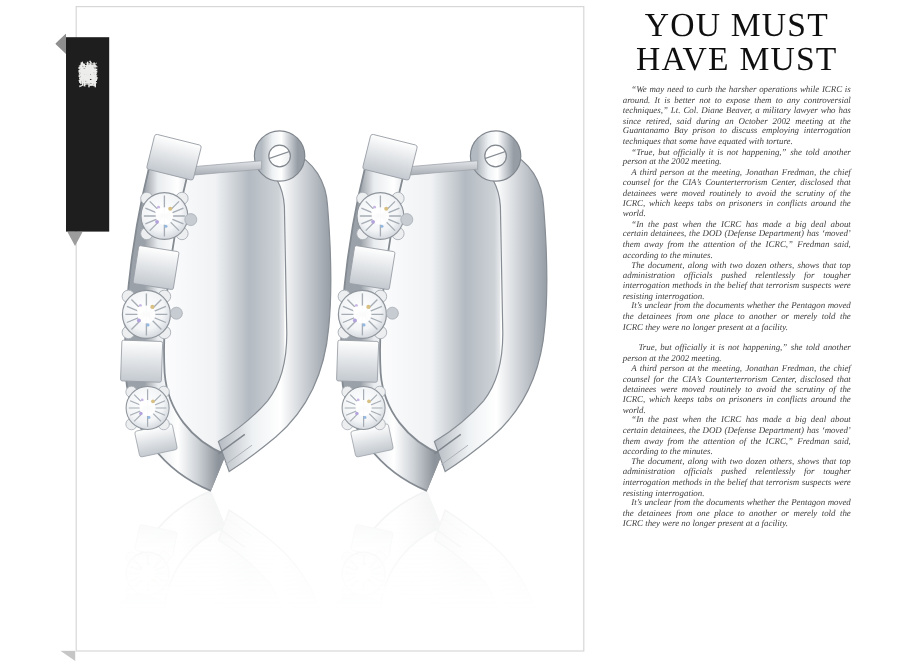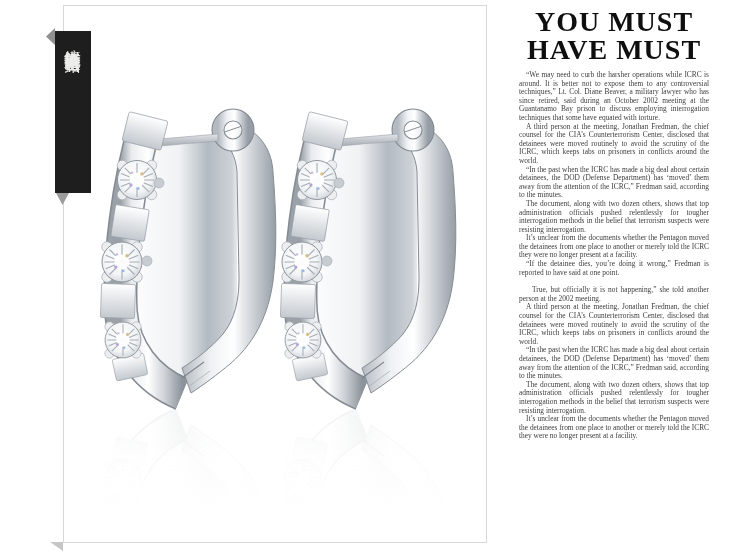--- a/index.html
+++ b/index.html
@@ -43,28 +43,28 @@
     clip-path:polygon(0 0,100% 0,50% 100%);
   }
   
   .earrings-svg{position:absolute;left:63px;top:5px;width:423px;height:537px;}
   
   .article{
     position:absolute;left:519px;top:8px;width:190px;
     color:#3d3d3d;
   }
   .headline{
-    text-align:center;font-weight:bold;color:#0f0f0f;
+    text-align:center;font-weight:normal;color:#0f0f0f;
     font-size:28px;line-height:28px;letter-spacing:1px;
     margin:0 0 7px 0;
   }
   .article-body p{
     margin:0;font-size:7.4px;line-height:8.6px;
     text-align:justify;text-indent:7px;
-    -webkit-hyphens:none;hyphens:none;
+    -webkit-hyphens:none;hyphens:none;font-style:italic;
   }
   .section-gap{height:9px;}
   .sec-b p:first-child{text-indent:13px;}
 </style>
 </head>
 <body>
 
 <div class="photo-frame"></div>
 <div class="frame-corner-fold"></div>
 
@@ -188,25 +188,25 @@
   <span class="ribbon-text">鑲嵌施華洛世奇鋯石</span>
 </div>
 
 <div class="article">
   <h1 class="headline">
     <div>YOU MUST</div>
     <div>HAVE MUST</div>
   </h1>
   <div class="article-body sec-a">
       <p>“We may need to curb the harsher operations while ICRC is around. It is better not to expose them to any controversial techniques,” Lt. Col. Diane Beaver, a military lawyer who has since retired, said during an October 2002 meeting at the Guantanamo Bay prison to discuss employing interrogation techniques that some have equated with torture.</p>
+      <p>“True, but officially it is not happening,” she told another person at the 2002 meeting.</p>
       <p>A third person at the meeting, Jonathan Fredman, the chief counsel for the CIA’s Counterterrorism Center, disclosed that detainees were moved routinely to avoid the scrutiny of the ICRC, which keeps tabs on prisoners in conflicts around the world.</p>
       <p>“In the past when the ICRC has made a big deal about certain detainees, the DOD (Defense Department) has ‘moved’ them away from the attention of the ICRC,” Fredman said, according to the minutes.</p>
       <p>The document, along with two dozen others, shows that top administration officials pushed relentlessly for tougher interrogation methods in the belief that terrorism suspects were resisting interrogation.</p>
       <p>It’s unclear from the documents whether the Pentagon moved the detainees from one place to another or merely told the ICRC they were no longer present at a facility.</p>
-      <p>“If the detainee dies, you’re doing it wrong,” Fredman is reported to have said at one point.</p>
     </div>
   <div class="section-gap"></div>
   <div class="article-body sec-b">
       <p>True, but officially it is not happening,” she told another person at the 2002 meeting.</p>
       <p>A third person at the meeting, Jonathan Fredman, the chief counsel for the CIA’s Counterterrorism Center, disclosed that detainees were moved routinely to avoid the scrutiny of the ICRC, which keeps tabs on prisoners in conflicts around the world.</p>
       <p>“In the past when the ICRC has made a big deal about certain detainees, the DOD (Defense Department) has ‘moved’ them away from the attention of the ICRC,” Fredman said, according to the minutes.</p>
       <p>The document, along with two dozen others, shows that top administration officials pushed relentlessly for tougher interrogation methods in the belief that terrorism suspects were resisting interrogation.</p>
       <p>It’s unclear from the documents whether the Pentagon moved the detainees from one place to another or merely told the ICRC they were no longer present at a facility.</p>
     </div>
 </div>

